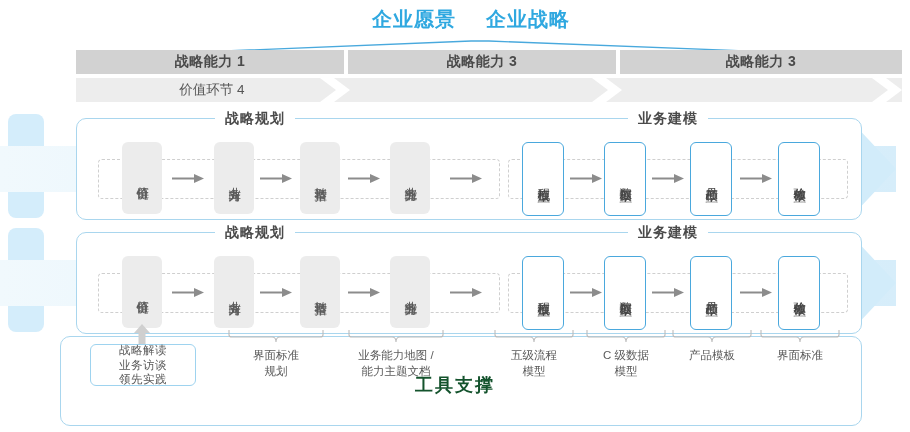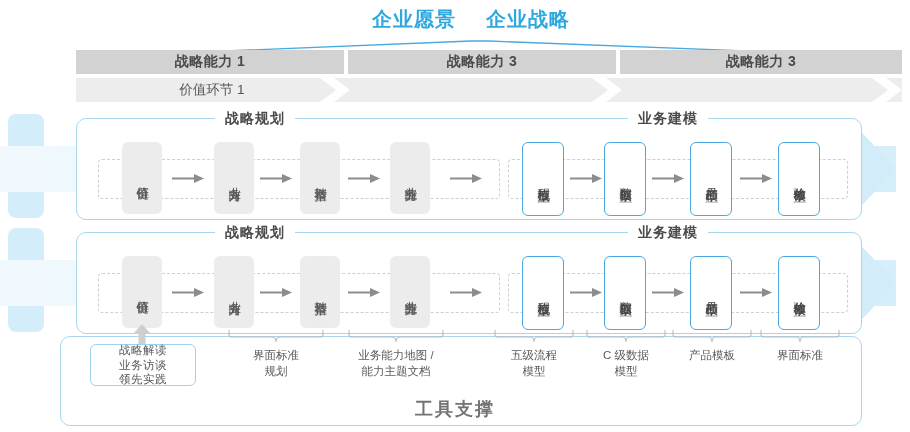--- a/index.html
+++ b/index.html
@@ -114,22 +114,22 @@
   .arw{
     position:absolute;height:9px;width:32px;
   }
 
   
   #tool-panel{
     position:absolute;left:60px;top:336px;width:800px;height:88px;
     border:1.4px solid #a9d6ee;border-radius:10px;background:#fff;
   }
   #tool-title{
-    position:absolute;left:0;top:397px;width:910px;text-align:center;
-    font-size:18px;font-weight:bold;color:#737373;letter-spacing:2px;
+    position:absolute;left:0;top:373px;width:910px;text-align:center;
+    font-size:18px;font-weight:bold;color:#14532d;letter-spacing:2px;
   }
   .tool-lbl{
     position:absolute;text-align:center;font-size:11.5px;color:#5a5a5a;
     line-height:1.35;
   }
   #tool-box-0{
     position:absolute;left:90px;top:344px;width:104px;height:40px;
     border:1.2px solid #9ed3ef;border-radius:6px;background:#fff;
     display:flex;align-items:center;justify-content:center;
     font-size:11.5px;line-height:1.3;text-align:center;color:#5a5a5a;
@@ -165,21 +165,21 @@
 
   <div class="val-row">
     <div class="val-bar"></div>
     <svg width="826" height="24" viewBox="0 0 826 24" style="position:absolute;left:0;top:0;">
       <rect x="0" y="0" width="826" height="24" fill="#ededed"></rect>
       <polygon points="258,0 274,12 258,24 244,24 260,12 244,0" fill="#ffffff"></polygon>
       <polygon points="530,0 546,12 530,24 516,24 532,12 516,0" fill="#ffffff"></polygon>
       <polygon points="810,0 826,12 810,24 796,24 812,12 796,0" fill="#ffffff"></polygon>
     </svg>
     <div class="val-labels">
-      <div class="val-cell v1">价值环节 1</div>
+      <div class="val-cell v1">价值环节 4</div>
     </div>
   </div>
 
   <div class="domain-tab" id="domain-tab-1">
     <span>业务领域 1</span>
   </div>
   <div class="domain-tab" id="domain-tab-2">
     <span>业务领域 2</span>
   </div>
 

